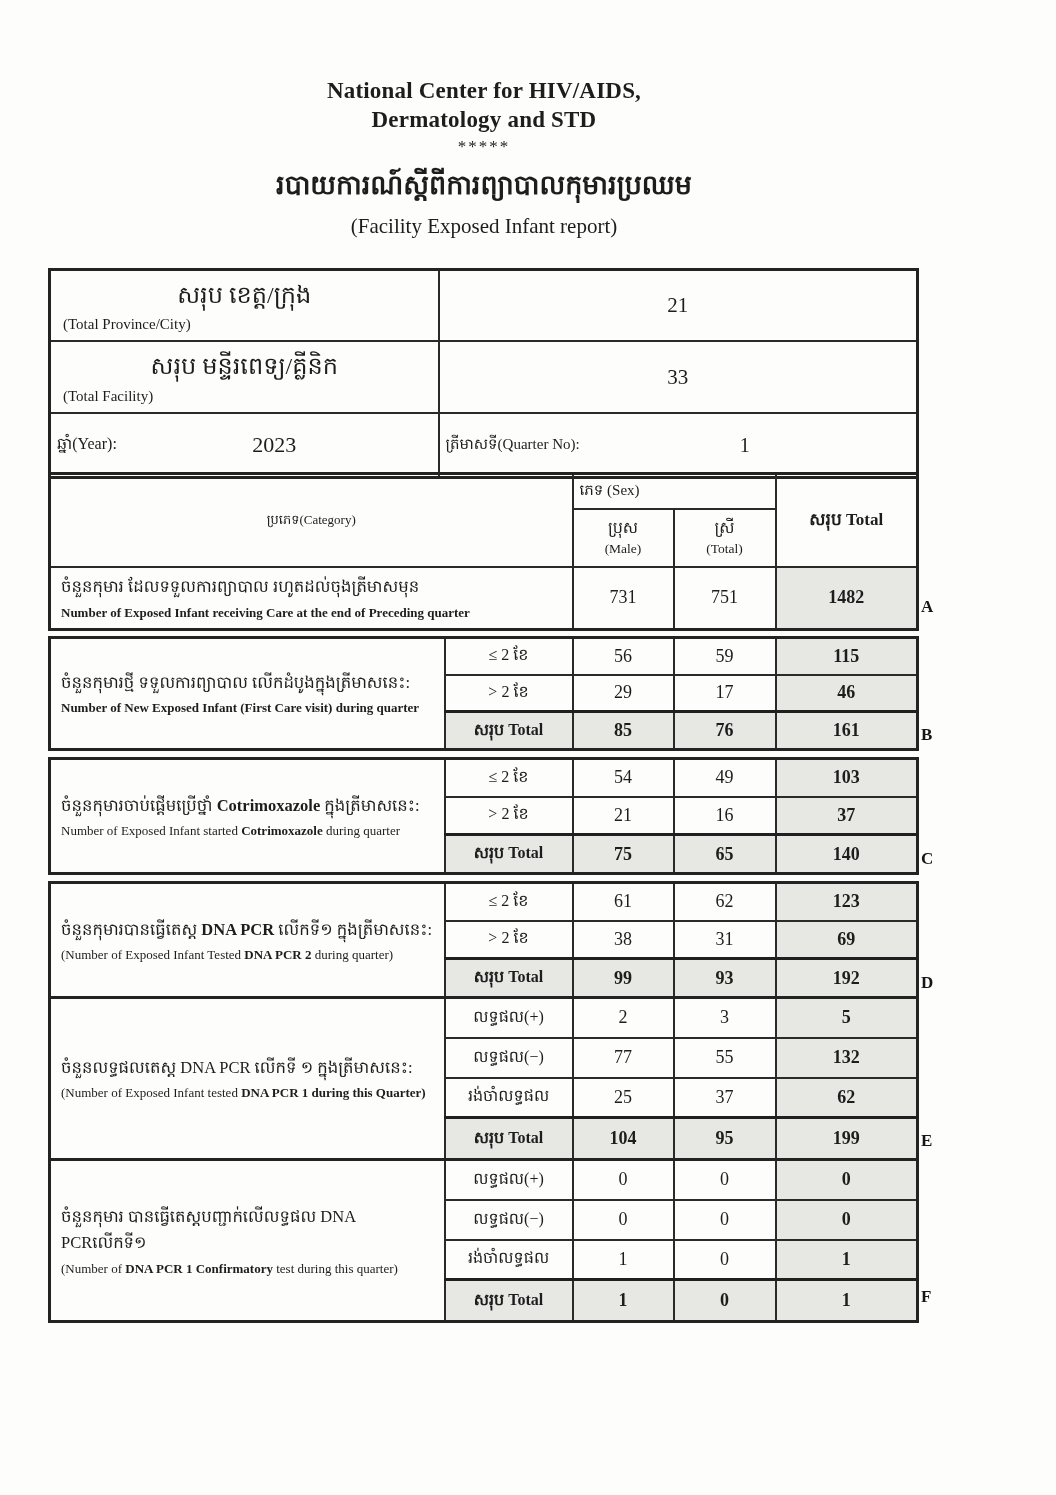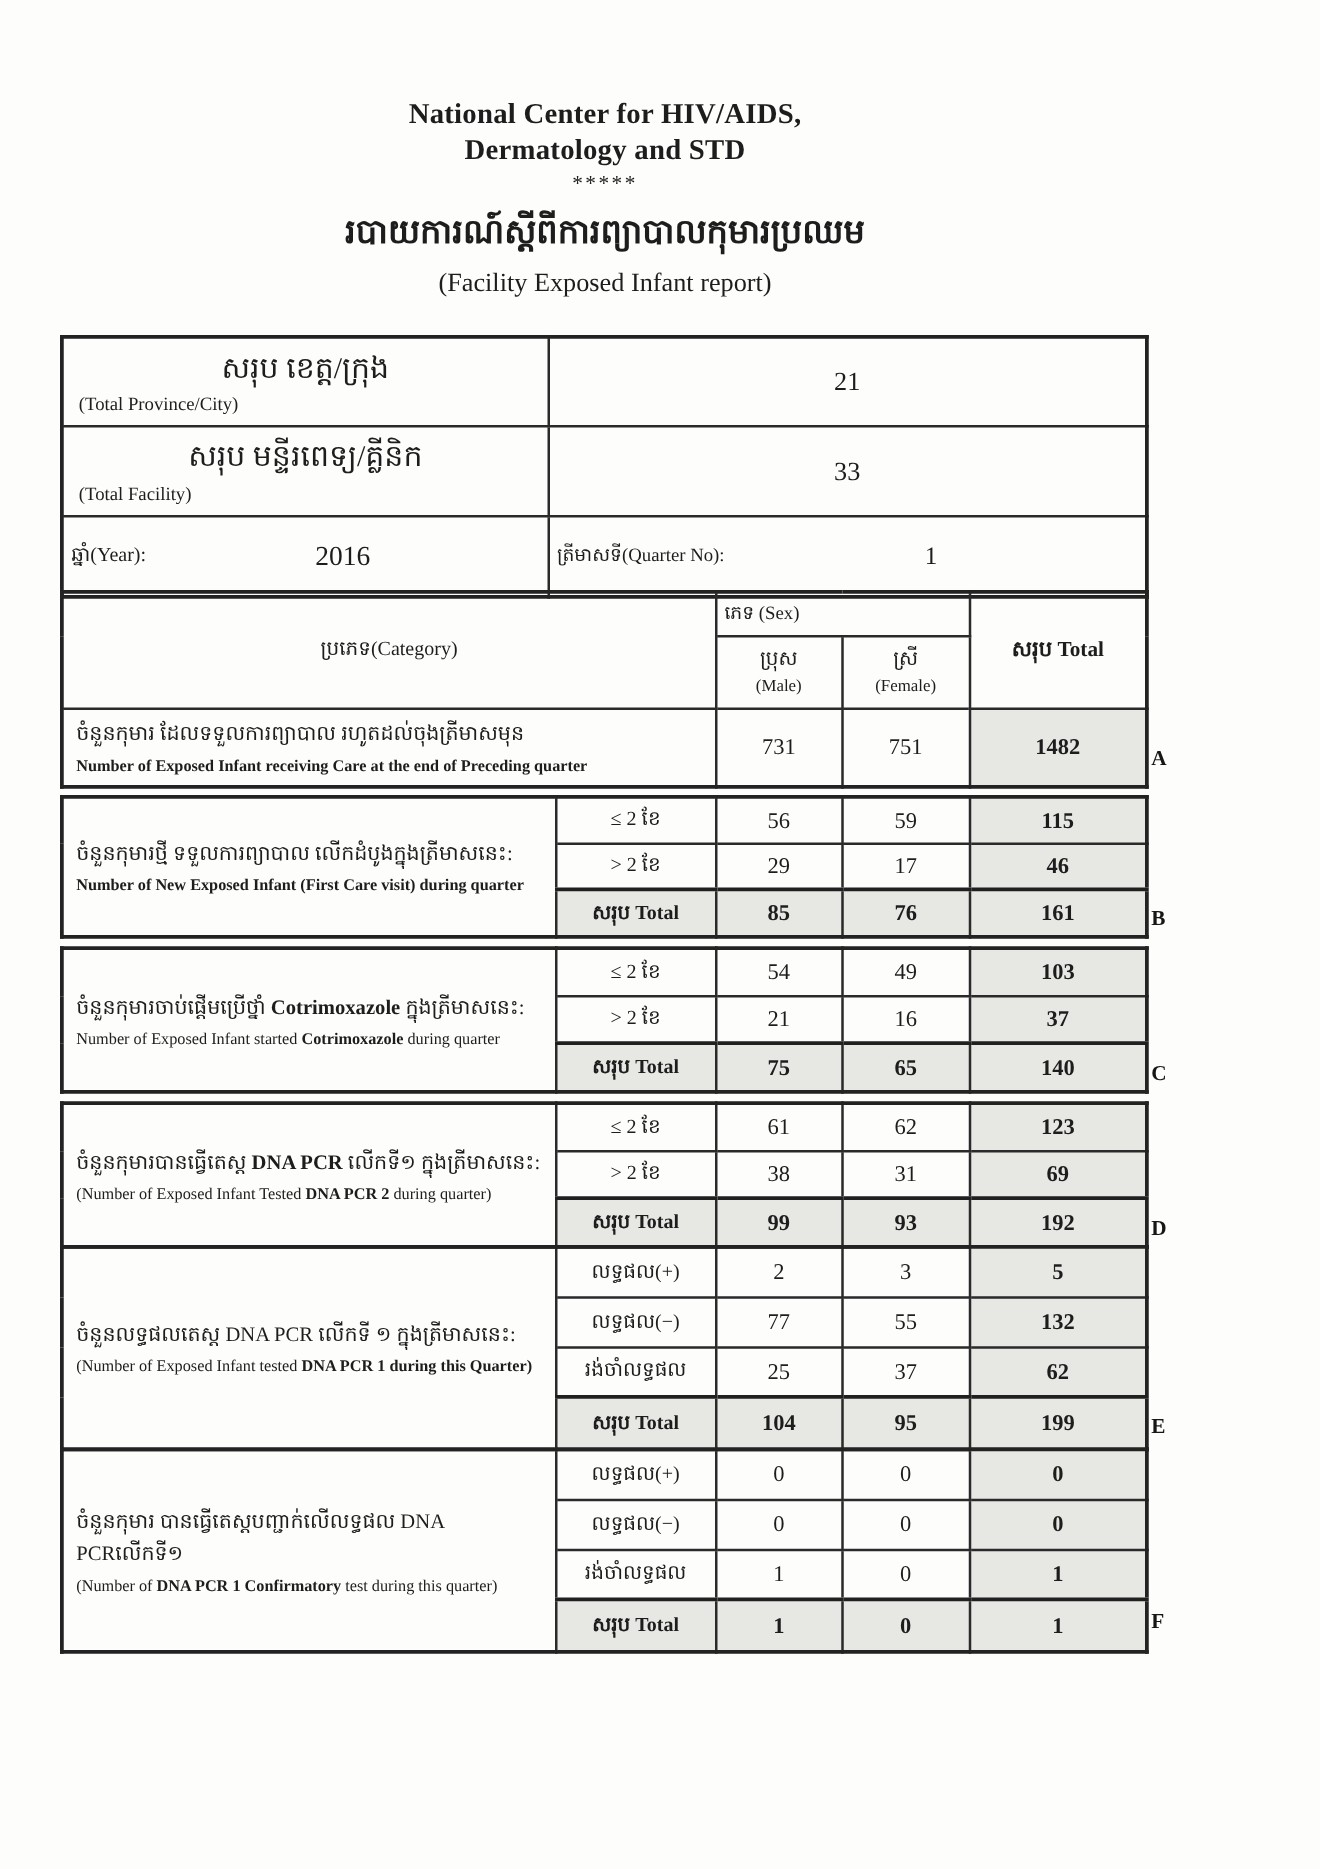--- a/index.html
+++ b/index.html
@@ -39,21 +39,21 @@
   .info-kh { font-size: 24px; line-height: 1.55; text-align: center; }
   .info-en { font-size: 15px; line-height: 1.35; }
   .info-value { text-align: center; font-size: 21px; }
   .cellflex { display: flex; align-items: center; }
   .cellflex .lbl { font-size: 16px; white-space: nowrap; }
   .cellflex .val { flex: 1; text-align: center; }
   .val-year { font-size: 22px; }
   .val-quarter { font-size: 20px; }
 
   
-  .cat-hdr { text-align: center; font-size: 16px; }
+  .cat-hdr { text-align: center; font-size: 13px; }
   .sex-hdr { text-align: left; font-size: 15px; }
   .mf-hdr { text-align: center; }
   .mf-kh { font-size: 16px; line-height: 1.5; }
   .mf-en { font-size: 13.5px; line-height: 1.4; }
   .total-hdr { text-align: center; font-size: 17px; font-weight: bold; }
 
   
   .sec-label { padding: 4px 10px !important; }
   .sec-kh { font-size: 16.5px; line-height: 1.6; margin-bottom: 3px; }
   .sec-en { font-size: 13px; font-weight: bold; line-height: 1.35; }
@@ -89,21 +89,21 @@
     <td class="info-label">
       <div class="info-kh">សរុប មន្ទីរពេទ្យ/គ្លីនិក</div>
       <div class="info-en">(Total Facility)</div>
     </td>
     <td class="info-value">33</td>
   </tr>
   <tr style="height:65px">
     <td style="width:389px">
       <div class="cellflex">
         <span class="lbl">ឆ្នាំ(Year):</span>
-        <span class="val val-year">2016</span>
+        <span class="val val-year">2023</span>
       </div>
     </td>
     <td>
       <div class="cellflex">
         <span class="lbl" style="font-size:15px">ត្រីមាសទី(Quarter No):</span>
         <span class="val val-quarter">1</span>
       </div>
     </td>
   </tr>
 </tbody>
@@ -122,21 +122,21 @@
     <td colspan="2" class="sex-hdr">ភេទ (Sex)</td>
     <td rowspan="2" class="total-hdr">សរុប Total</td>
   </tr>
   <tr style="height:58px">
     <td class="mf-hdr">
       <div class="mf-kh">ប្រុស</div>
       <div class="mf-en">(Male)</div>
     </td>
     <td class="mf-hdr">
       <div class="mf-kh">ស្រី</div>
-      <div class="mf-en">(Female)</div>
+      <div class="mf-en">(Total)</div>
     </td>
   </tr>
   <tr style="height:63px">
     <td class="sec-label">
       <div class="sec-kh"><span>ចំនួនកុមារ ដែលទទួលការព្យាបាល រហូតដល់ចុងត្រីមាសមុន</span><span class="bold"></span><span></span></div>
       <div class="sec-en"><span>Number of Exposed Infant receiving Care at the end of Preceding quarter</span><span></span><span></span></div>
     </td>
     <td class="num">731</td>
     <td class="num">751</td>
     <td class="num bold shade">1482</td>

